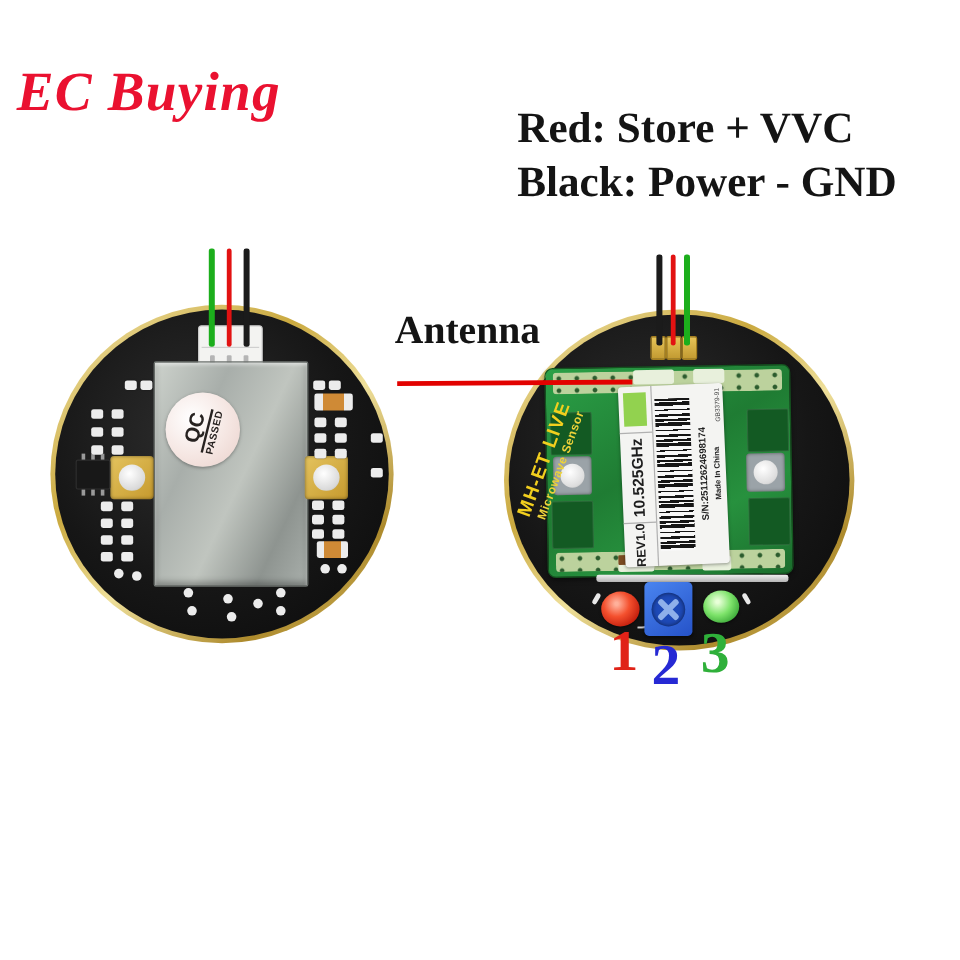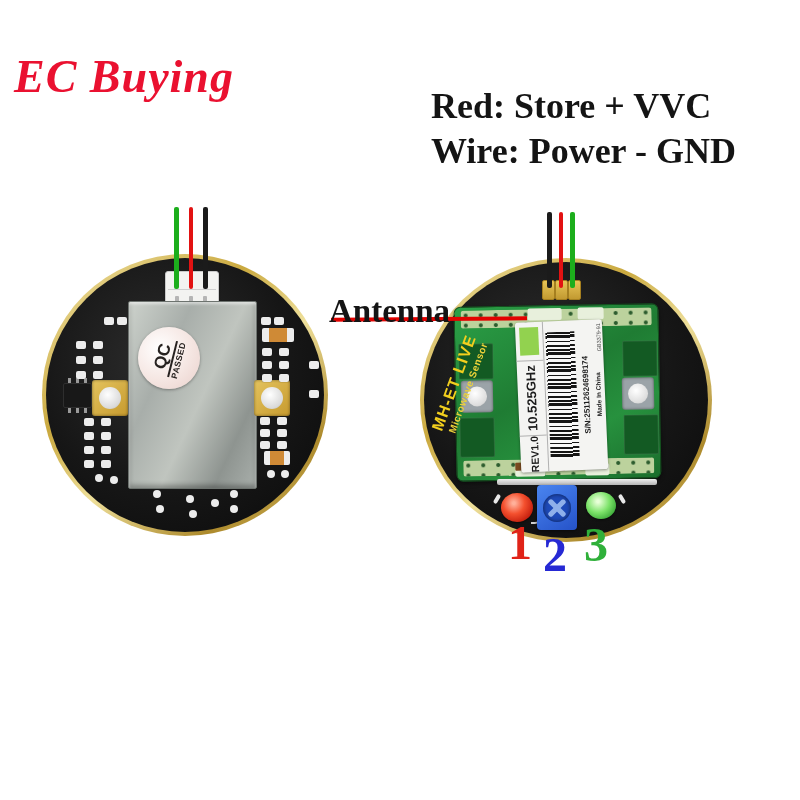--- a/index.html
+++ b/index.html
@@ -5,21 +5,21 @@
   html,body{margin:0;padding:0;background:#ffffff;}
   .stage{position:relative;width:800px;height:620px;background:#ffffff;overflow:hidden;
          font-family:"Liberation Serif",serif;}
   .abs{position:absolute;}
 
   
   .logo{left:14px;top:50px;font-size:46px;font-weight:700;font-style:italic;
         color:#ea1130;letter-spacing:1px;z-index:9;}
   .legend{left:431px;top:84px;z-index:9;}
   .legend-line{font-size:36px;font-weight:700;color:#141414;line-height:45px;white-space:nowrap;}
-  .antenna-label{left:329px;top:293px;font-size:33px;font-weight:700;color:#141414;z-index:9;}
+  .antenna-label{left:329px;top:258px;font-size:33px;font-weight:700;color:#141414;z-index:9;}
   .antenna-line{left:331px;top:317px;width:196px;height:4px;background:#e20200;z-index:8;transform:rotate(-.4deg);}
   .watermark{left:172px;top:360px;font-size:46px;letter-spacing:8px;color:rgba(105,105,105,.40);
              z-index:7;white-space:nowrap;}
 
   
   .board-rim{border-radius:50%;z-index:1;
      background:linear-gradient(140deg,#f3e7ad 0%,#caa93f 35%,#efe09b 55%,#ad8a2c 80%,#d9c068 100%);}
   .board-face{position:absolute;inset:4px;border-radius:50%;
      background:radial-gradient(circle at 42% 38%,#2d2d2d 0%,#161616 55%,#0a0a0a 100%);}
   .rim-left{left:42px;top:254px;width:286px;height:282px;}
@@ -119,21 +119,21 @@
 </style>
 </head>
 <body>
 
 <div class="stage">
 
   <div class="abs logo">EC Buying</div>
 
   <div class="abs legend">
     <div class="legend-line">Red: Store + VVC</div>
-    <div class="legend-line">Wire: Power - GND</div>
+    <div class="legend-line">Black: Power - GND</div>
   </div>
 
   <div class="abs antenna-label">Antenna</div>
   <div class="abs antenna-line"></div>
 
 
   <div class="abs board-rim rim-left">
     <div class="board-face"></div>
   </div>
 

